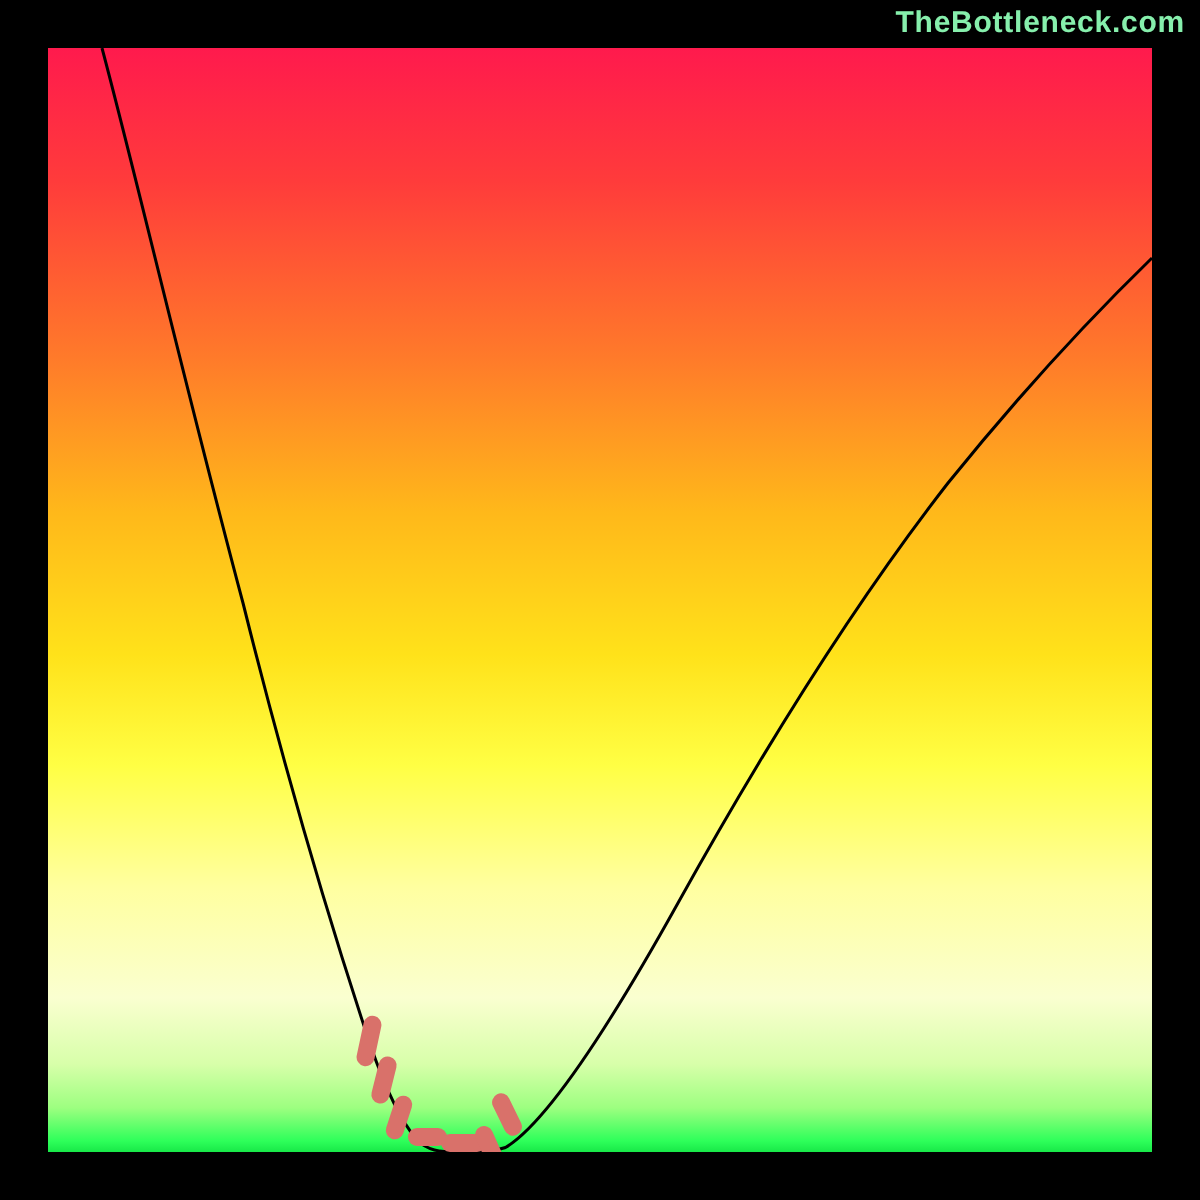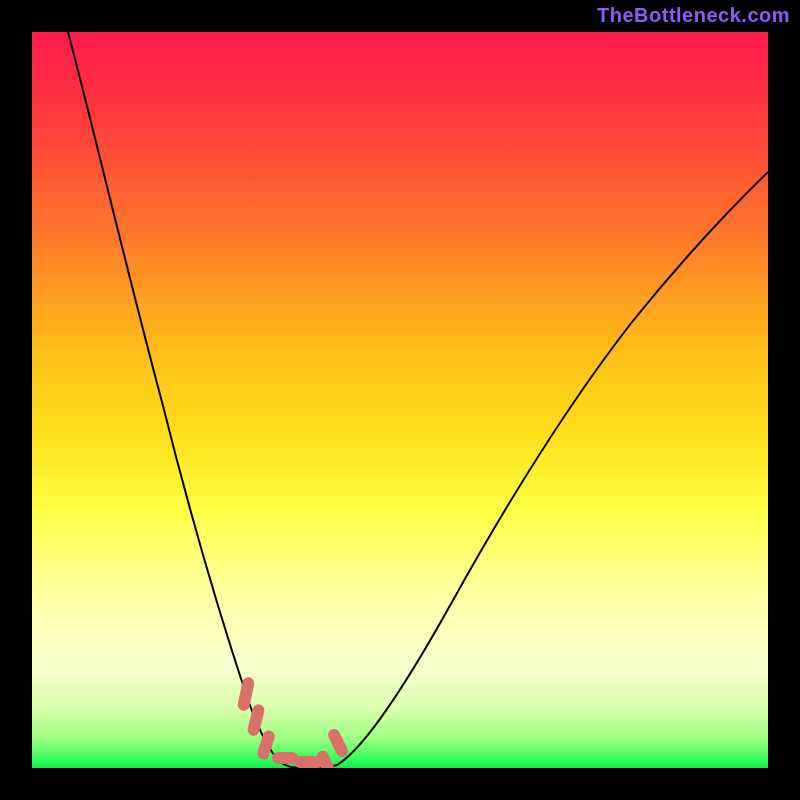--- a/index.html
+++ b/index.html
@@ -8,21 +8,21 @@
     height: 800px;
     background: #000;
     position: relative;
     overflow: hidden;
     font-family: Arial, Helvetica, sans-serif;
   }
   .watermark {
     position: absolute;
     top: 4px;
     right: 10px;
-    color: #8b5cf6;
+    color: #86efac;
     font-size: 20px;
     font-weight: 600;
     letter-spacing: 0.5px;
     z-index: 10;
   }
   .plot-area {
     position: absolute;
     left: 32px;
     top: 32px;
     width: 736px;

